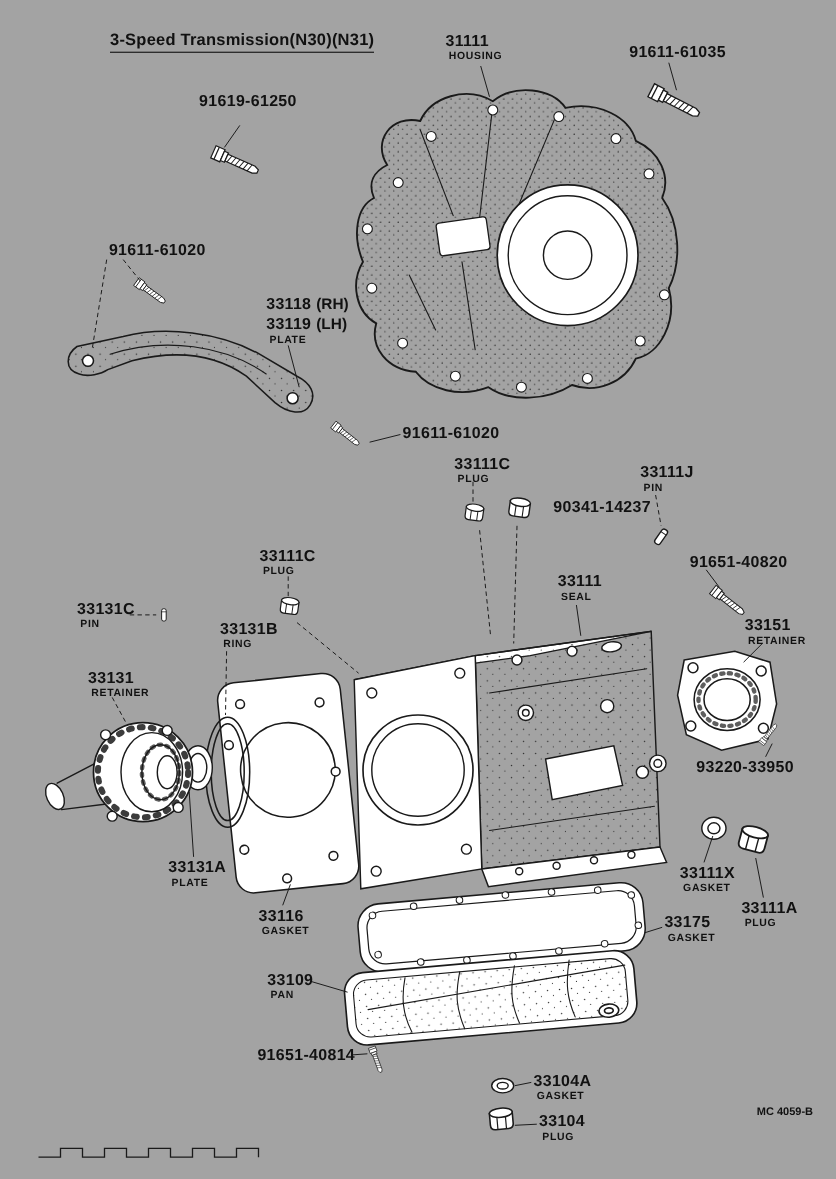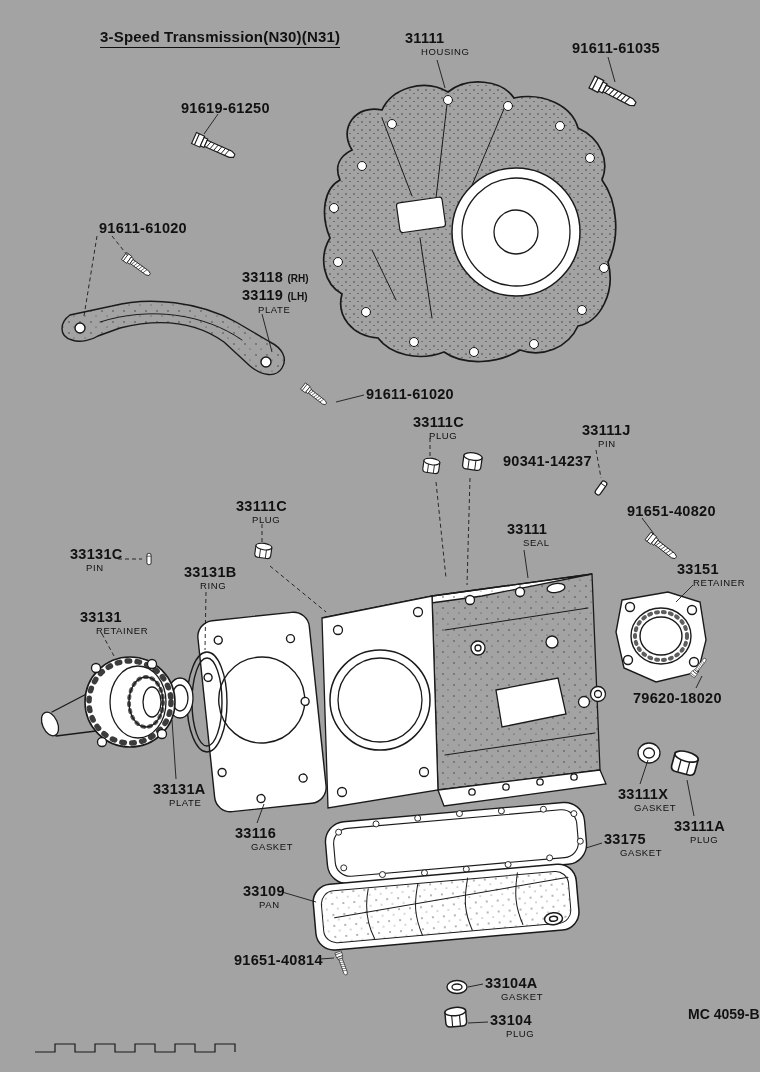--- a/index.html
+++ b/index.html
@@ -1,25 +1,25 @@
 <!DOCTYPE html>
 <html><head>
 <meta charset="utf-8">
 <style>
   html,body{margin:0;padding:0;background:#e8e8e8;}
   .stage{position:relative;width:760px;height:1072px;background:#a3a3a3;
          font-family:"Liberation Sans",sans-serif;color:#111;overflow:hidden;}
   .stage svg{position:absolute;left:0;top:0;}
   .plabel{position:absolute;line-height:1.15;white-space:nowrap;}
   .plabel .num{font-size:14.5px;font-weight:700;letter-spacing:.3px;}
-  .plabel .nm{font-size:9.5px;font-weight:400;letter-spacing:.6px;margin-left:16px;}
-  .plabel .suffix{font-size:10px;font-weight:700;}
+  .plabel .nm{font-size:9.5px;font-weight:700;letter-spacing:.6px;margin-left:3px;}
+  .plabel .suffix{font-size:14px;font-weight:700;}
   .title{position:absolute;left:100px;top:28px;font-size:15px;font-weight:700;
          letter-spacing:.2px;border-bottom:1.6px solid #111;padding-bottom:2px;}
-  .doccode{position:absolute;left:688px;top:1006px;font-size:14px;font-weight:700;}
+  .doccode{position:absolute;left:688px;top:1006px;font-size:10px;font-weight:700;}
 </style>
 </head>
 <body>
 
 <div class="stage">
 
   <svg width="760" height="1072" viewBox="0 0 760 1072">
     <defs>
       <pattern id="stipple" width="8" height="8" patternUnits="userSpaceOnUse">
         <circle cx="2" cy="2" r="0.7" fill="#2a2a2a"></circle>
@@ -252,21 +252,21 @@
 
   <div class="plabel" style="left:405px;top:30px">
     <div class="num">31111</div>
     <div class="nm">HOUSING</div>
   </div>
 
   <div class="plabel" style="left:572px;top:40px">
     <div class="num">91611-61035</div>
   </div>
 
-  <div class="plabel" style="left:181px;top:100px">
+  <div class="plabel" style="left:181px;top:84px">
     <div class="num">91619-61250</div>
   </div>
 
   <div class="plabel" style="left:99px;top:220px">
     <div class="num">91611-61020</div>
   </div>
 
   <div class="plabel" style="left:242px;top:268px">
     <div><span class="num">33118</span> <span class="suffix">(RH)</span></div>
     <div><span class="num">33119</span> <span class="suffix">(LH)</span></div>
@@ -308,32 +308,32 @@
   <div class="plabel" style="left:677px;top:561px">
     <div class="num">33151</div>
     <div class="nm">RETAINER</div>
   </div>
 
   <div class="plabel" style="left:70px;top:546px">
     <div class="num">33131C</div>
     <div class="nm">PIN</div>
   </div>
 
-  <div class="plabel" style="left:184px;top:564px">
+  <div class="plabel" style="left:200px;top:564px">
     <div class="num">33131B</div>
     <div class="nm">RING</div>
   </div>
 
   <div class="plabel" style="left:80px;top:609px">
     <div class="num">33131</div>
     <div class="nm">RETAINER</div>
   </div>
 
   <div class="plabel" style="left:633px;top:690px">
-    <div class="num">79620-18020</div>
+    <div class="num">93220-33950</div>
   </div>
 
   <div class="plabel" style="left:153px;top:781px">
     <div class="num">33131A</div>
     <div class="nm">PLATE</div>
   </div>
 
   <div class="plabel" style="left:235px;top:825px">
     <div class="num">33116</div>
     <div class="nm">GASKET</div>

